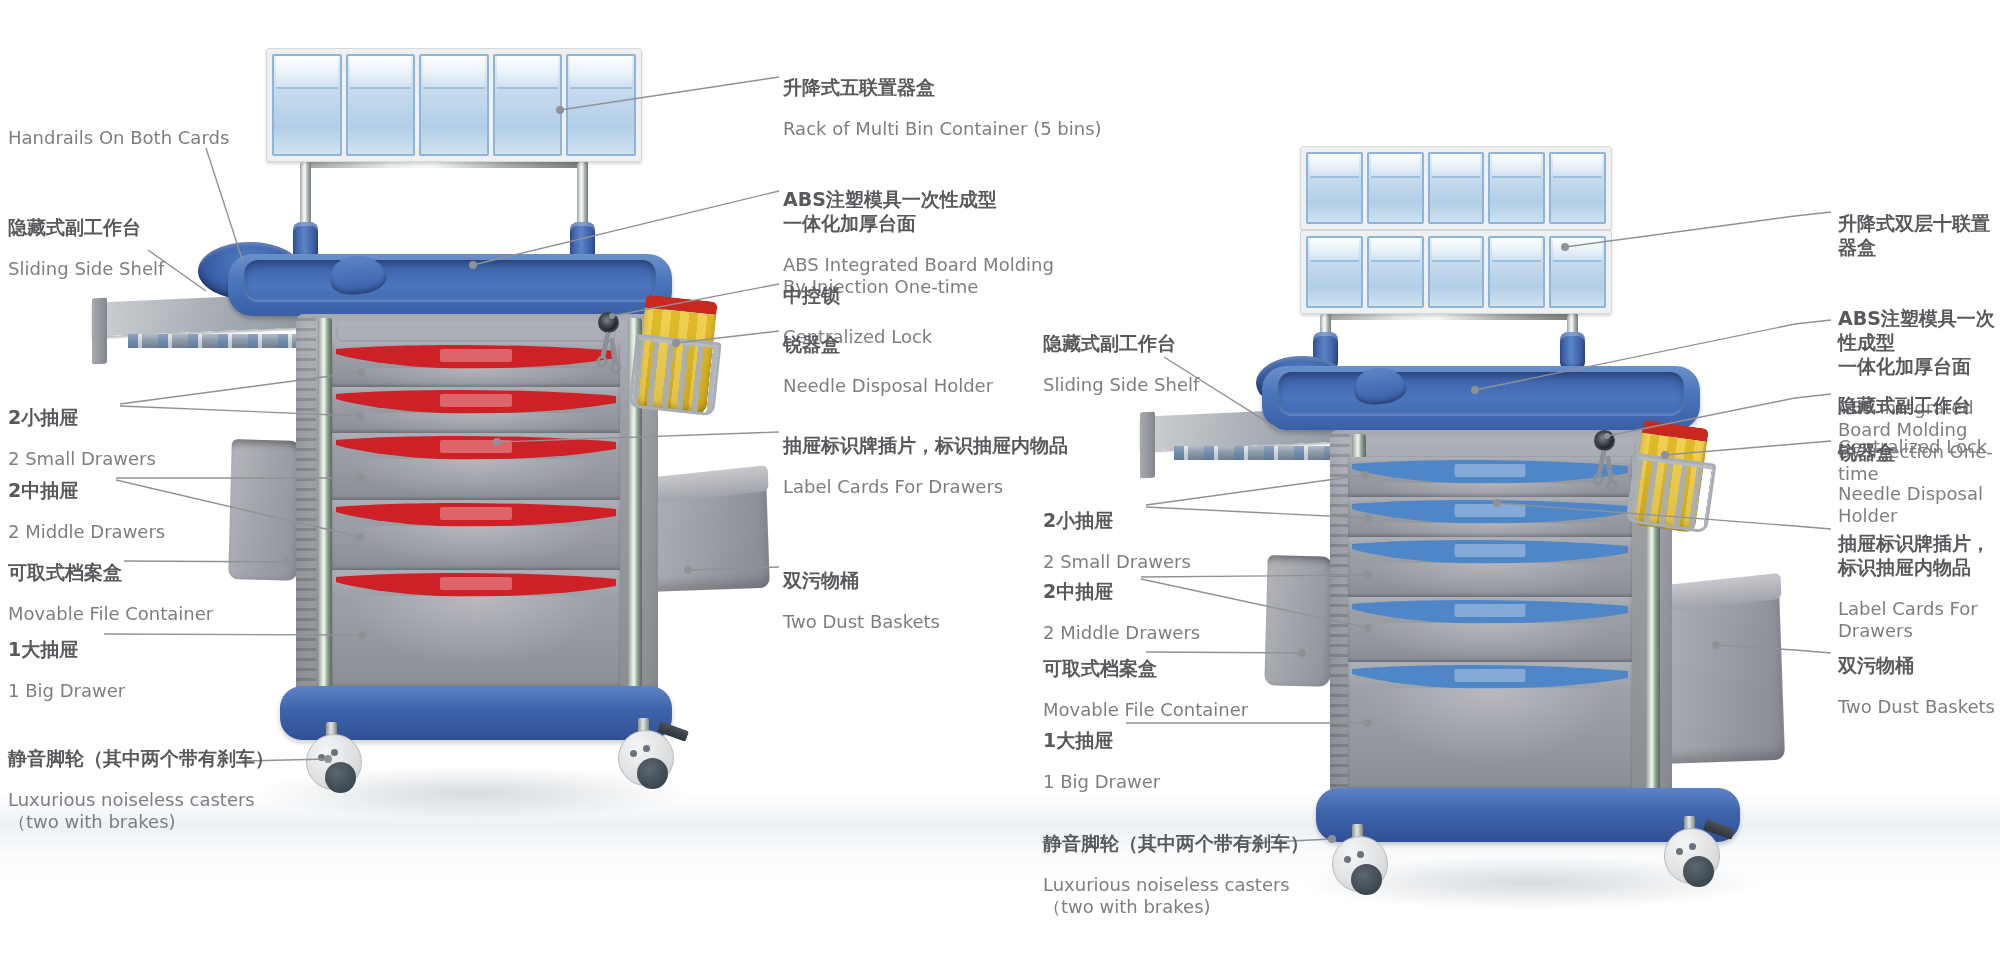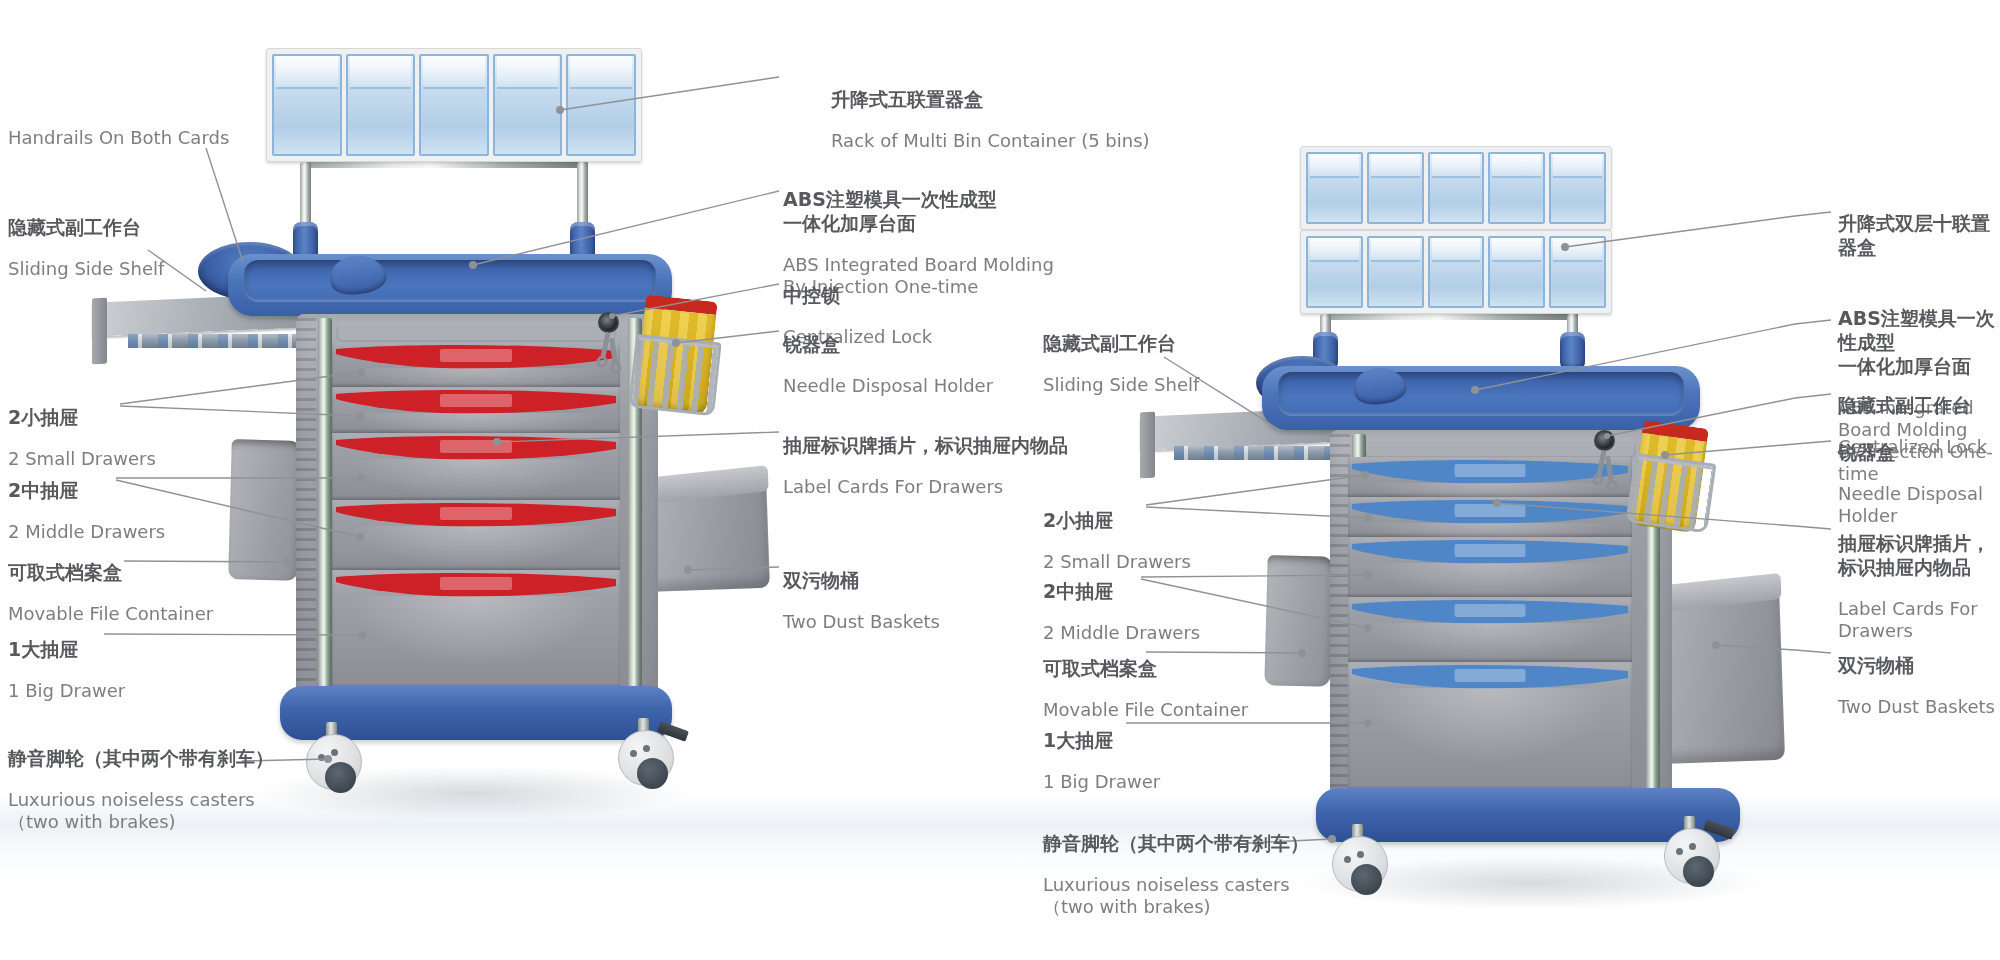--- a/index.html
+++ b/index.html
@@ -423,21 +423,21 @@
   <div class="label" style="left:8px;top:618px;width:330px;">
     <div class="zh">1大抽屉</div>
     <div class="en">1 Big Drawer</div>
   </div>
   <div class="label" style="left:8px;top:727px;width:360px;">
     <div class="zh">静音脚轮（其中两个带有刹车）</div>
     <div class="en">Luxurious noiseless casters
 （two with brakes)</div>
   </div>
 
-  <div class="label" style="left:783px;top:68px;width:360px;margin-left:48px;">
+  <div class="label" style="left:783px;top:56px;width:360px;">
     <div class="zh">升降式五联置器盒</div>
     <div class="en">Rack of Multi Bin Container (5 bins)</div>
   </div>
   <div class="label" style="left:783px;top:168px;width:360px;">
     <div class="zh">ABS注塑模具一次性成型
 一体化加厚台面</div>
     <div class="en">ABS Integrated Board Molding
 By Injection One-time</div>
   </div>
   <div class="label" style="left:783px;top:264px;width:360px;">

